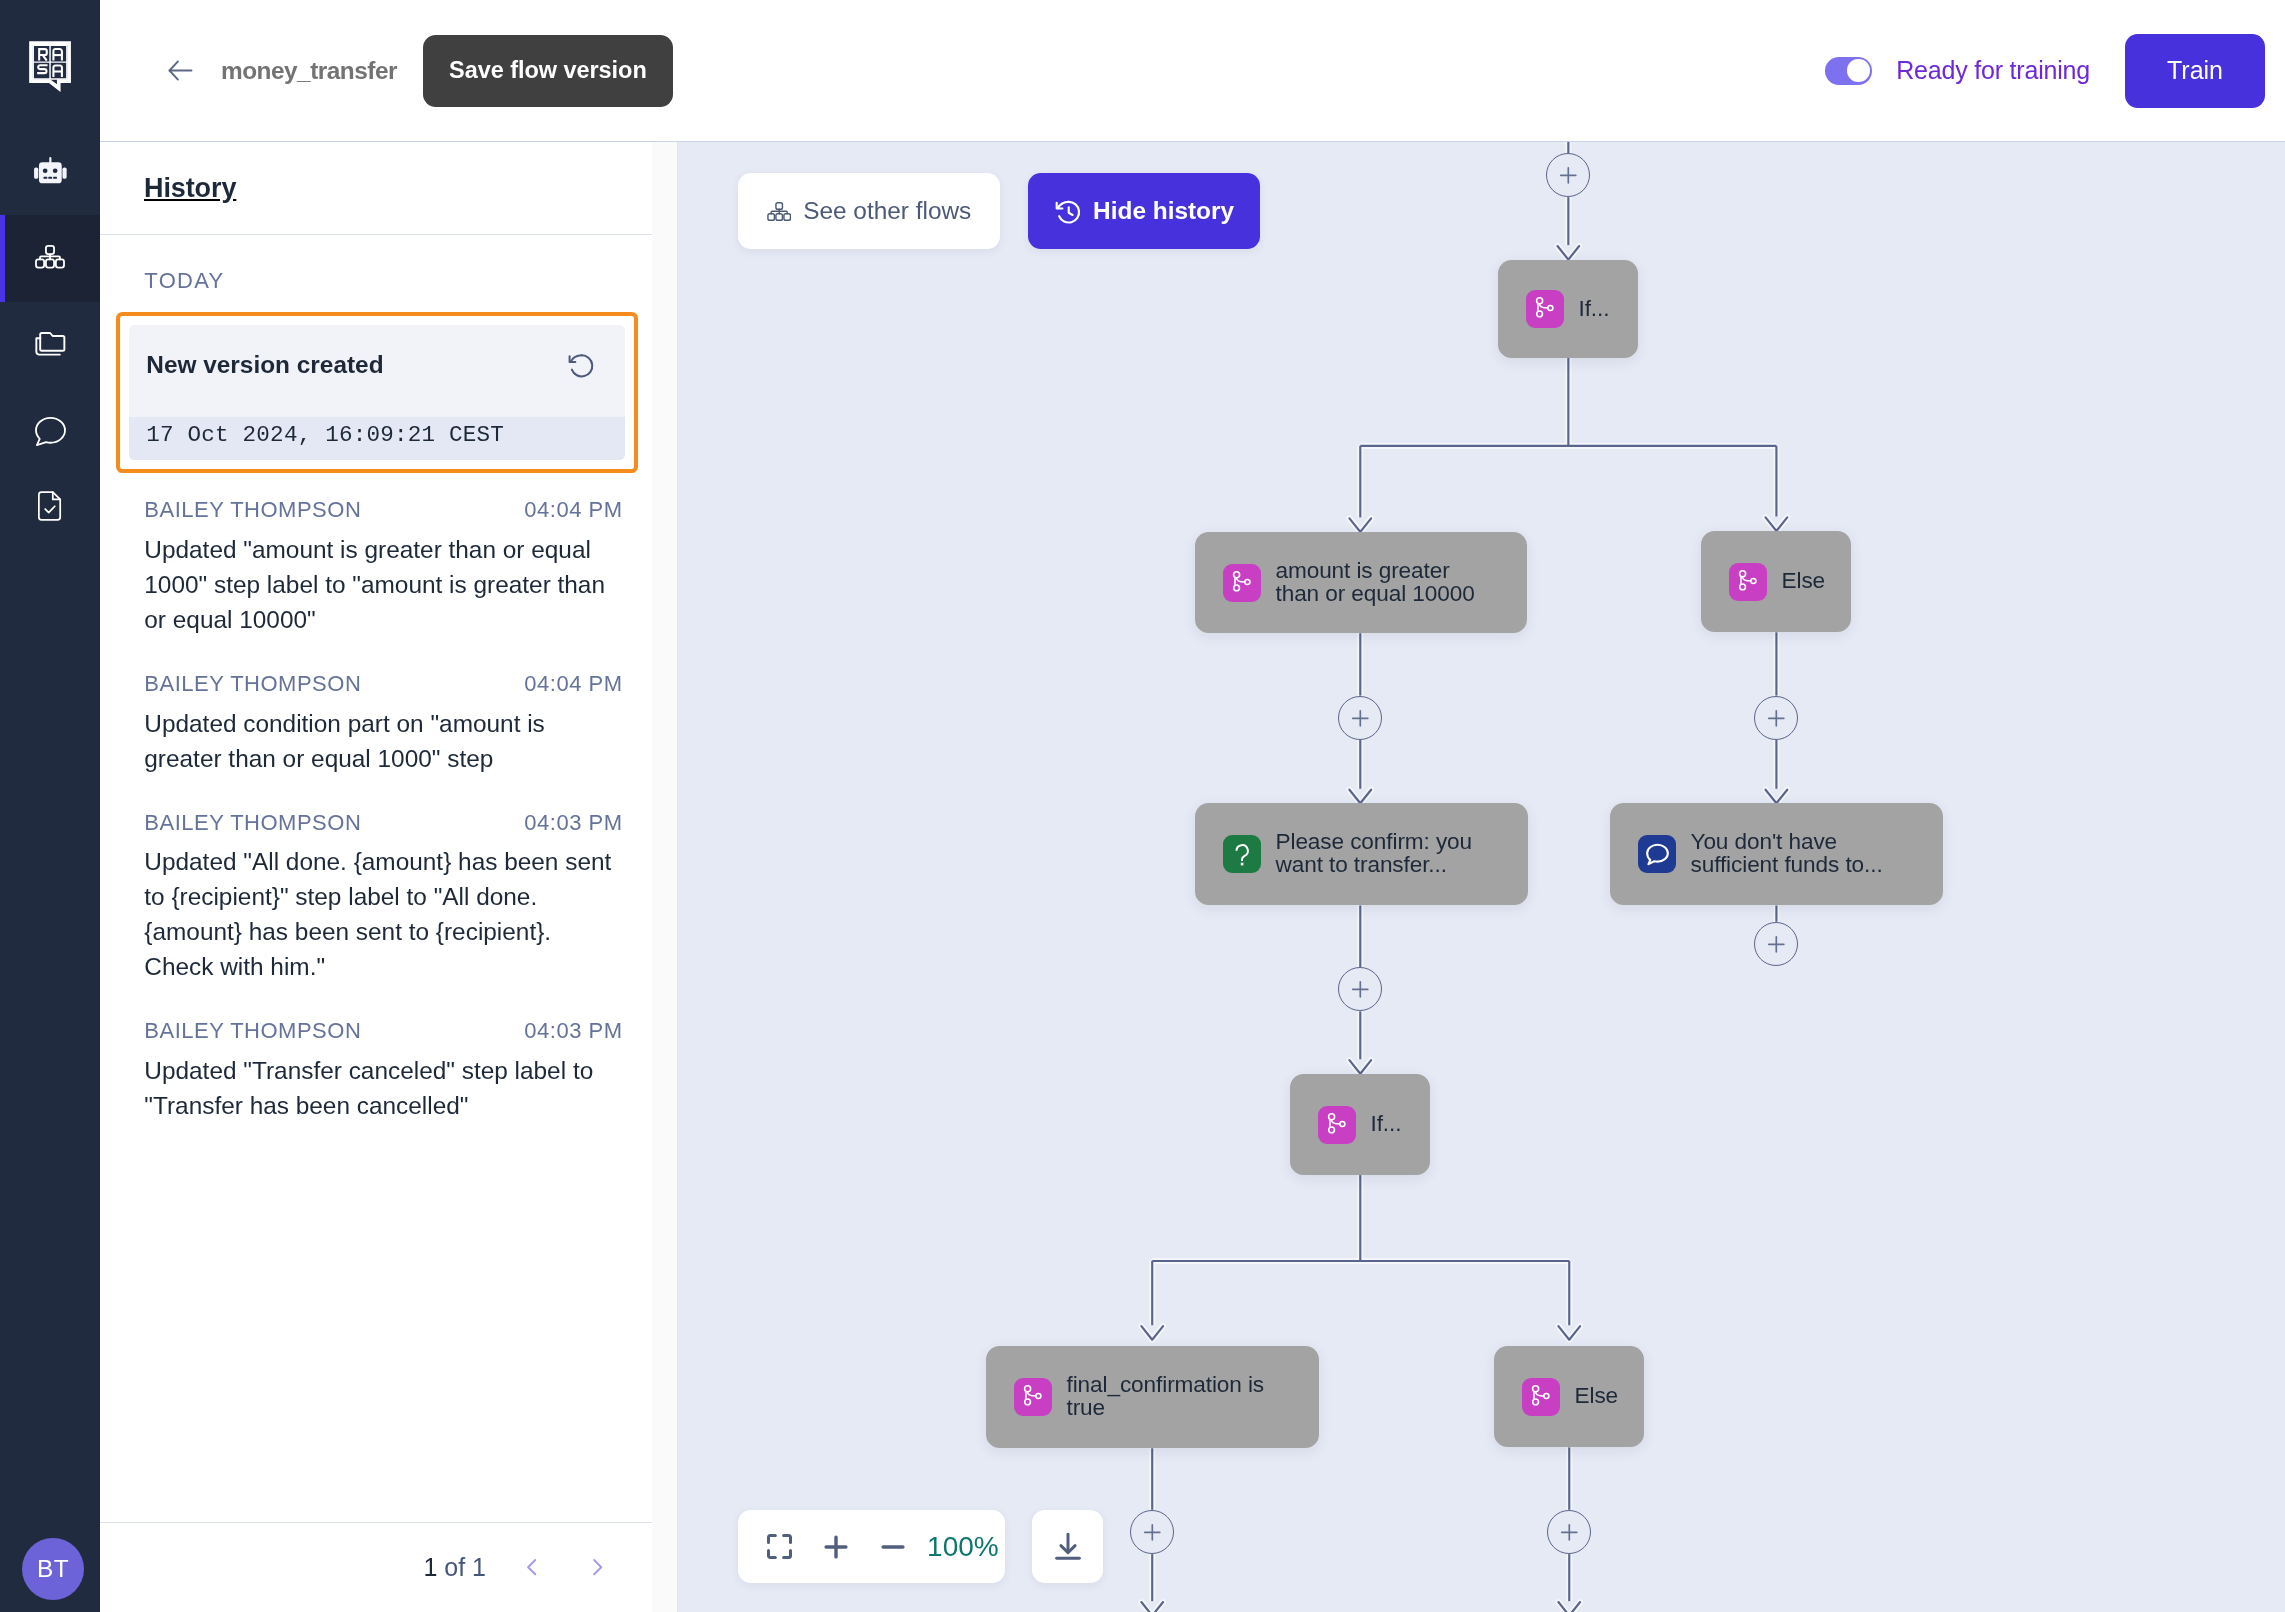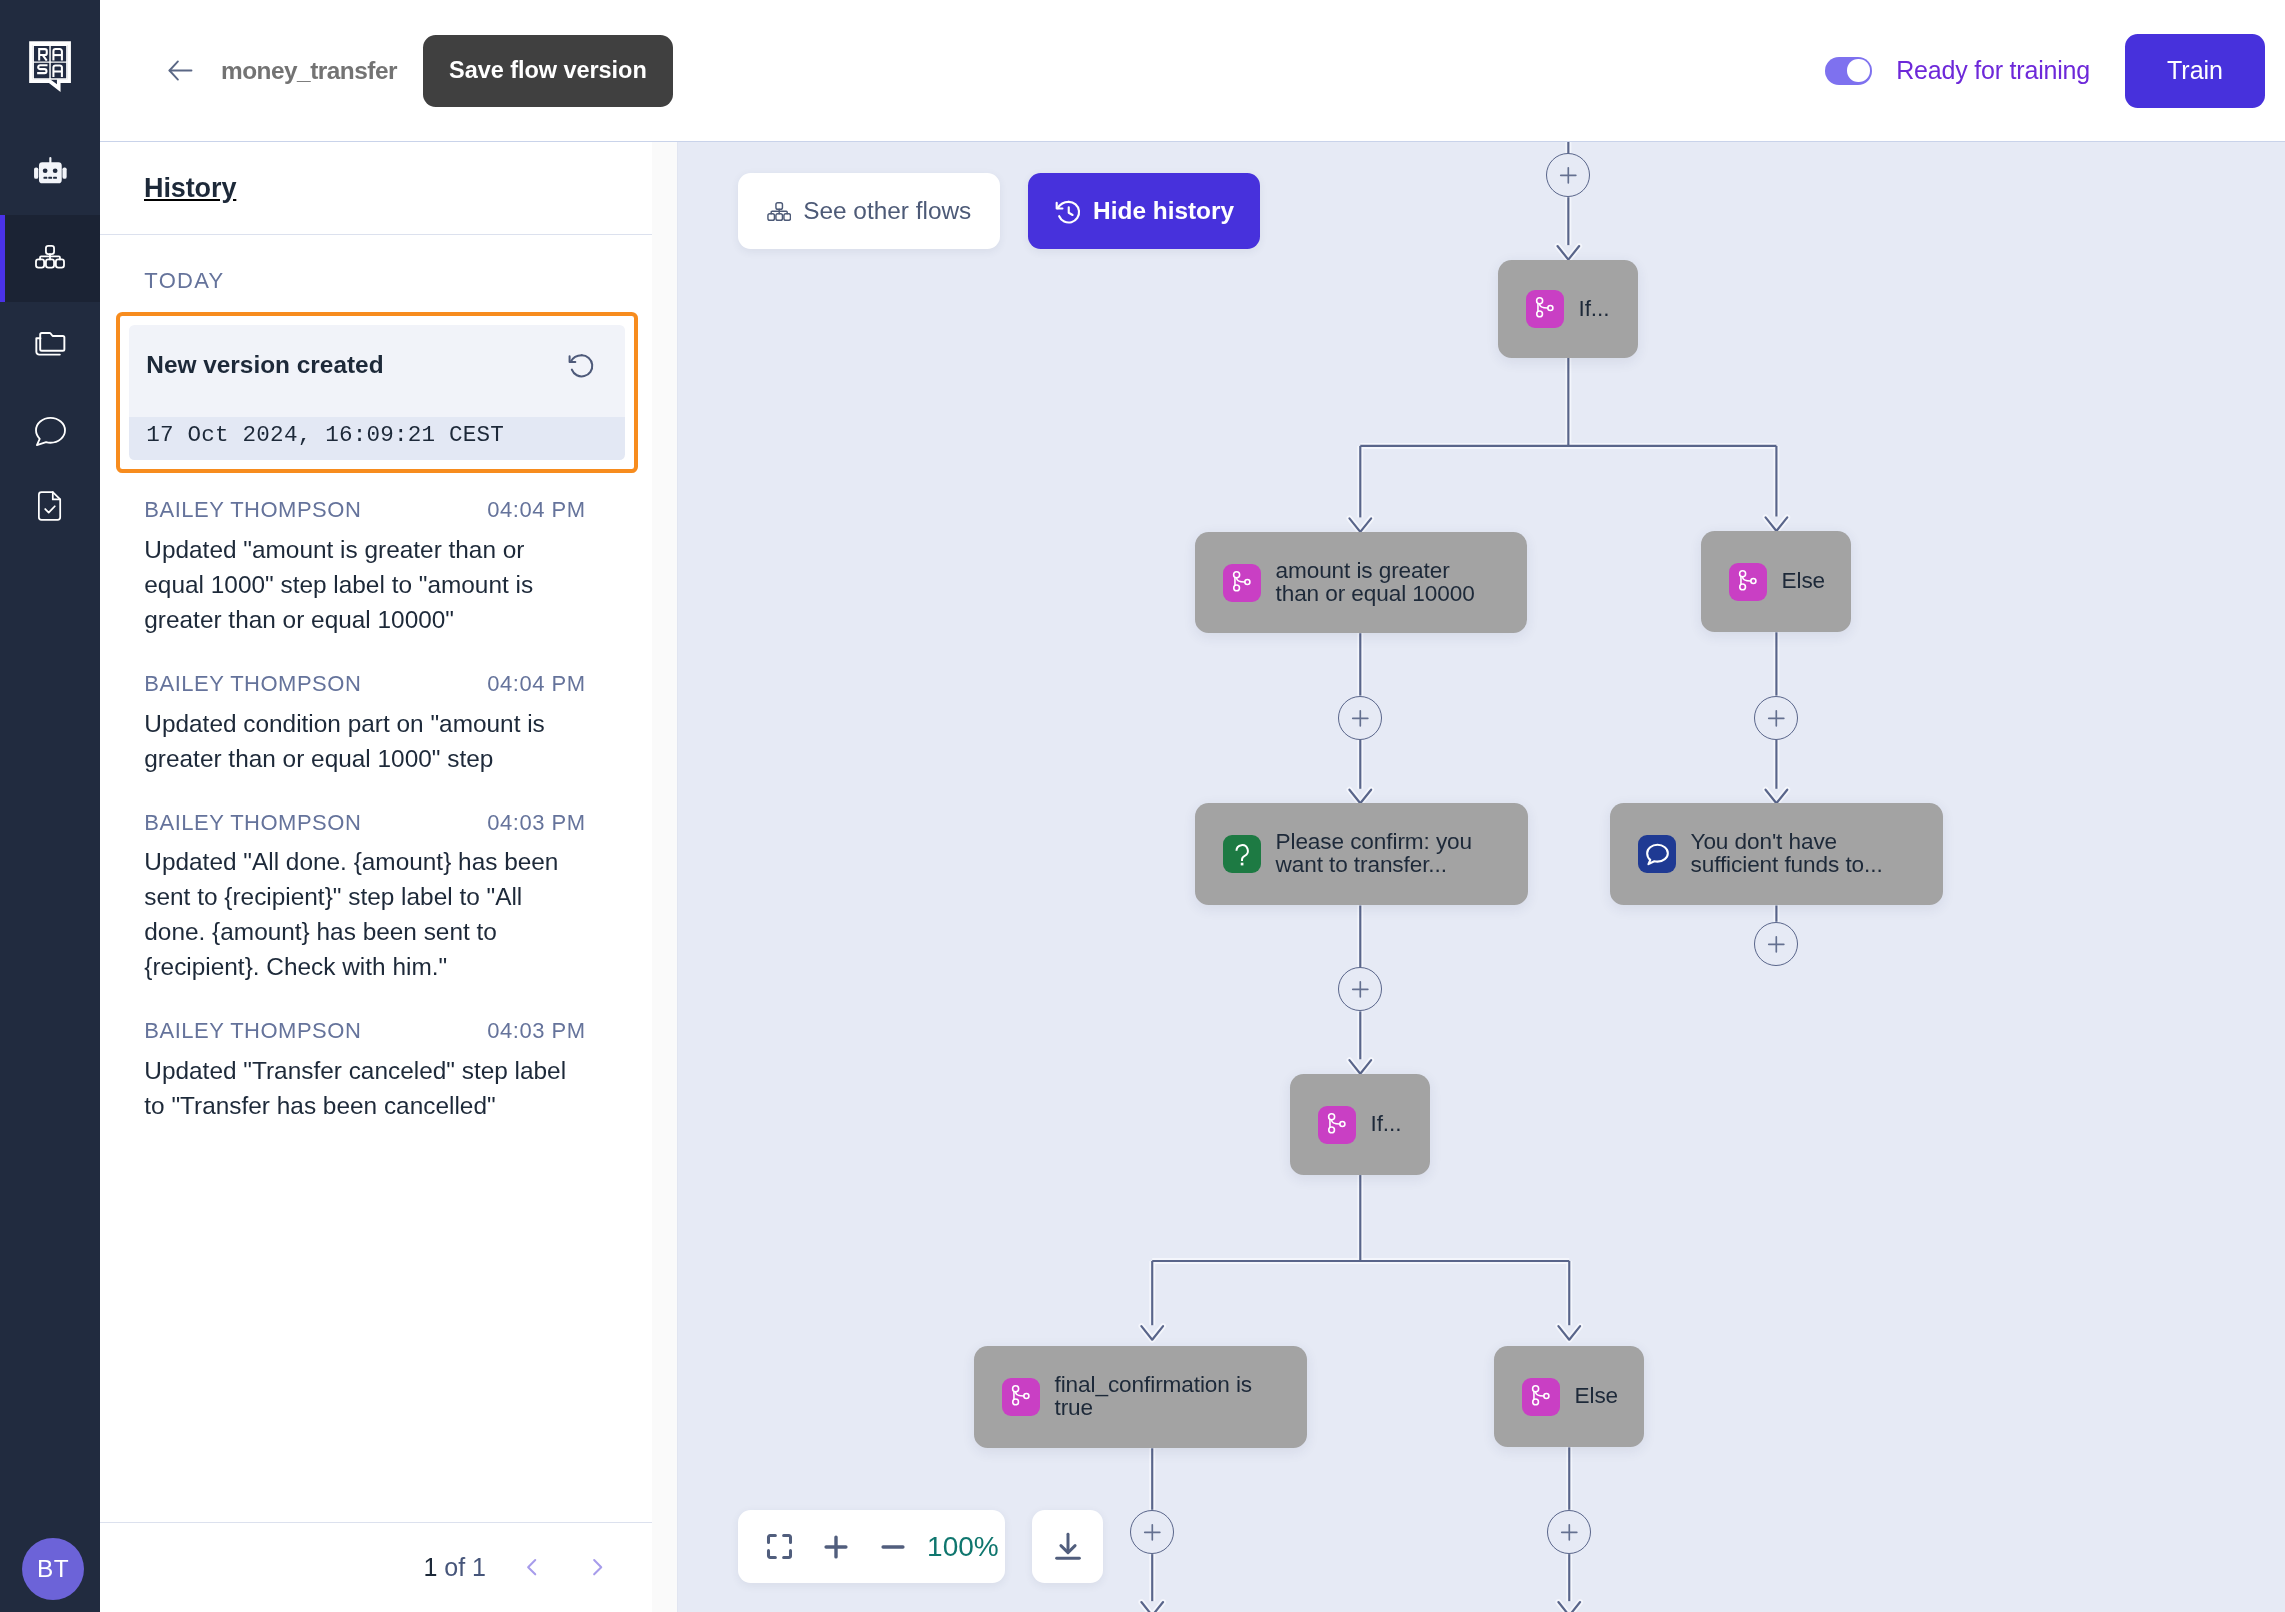--- a/index.html
+++ b/index.html
@@ -39,21 +39,21 @@
   .history-head { height:93px; border-bottom:1.8px solid #dcE1ee; display:flex; align-items:center; padding-left:44px;text-decoration:underline; }
   .history-title { font-size:27px; font-weight:700; color:#1d2939; letter-spacing:-0.1px; }
   .history-body { flex:1; overflow:hidden; padding:0 14.5px 0 16.3px; }
   .today-label { margin-top:33px; margin-left:28px; font-size:22px; letter-spacing:1.3px; color:#65739b; font-weight:400; }
   .version-card { margin-top:18px; border:4.5px solid #f78c1e; border-radius:6.3px; padding:9px; }
   .vc-inner { border-radius:5.4px; overflow:hidden; }
   .vc-row1 { background:#f1f3f9; padding:26px 31px 38px 17px; display:flex; align-items:center; justify-content:space-between; }
   .vc-title { font-size:24.4px; font-weight:700; color:#1d2939; }
   .vc-row2 { background:#e3e8f4; padding:5.4px 17px 11.8px 17px; font-family:"Liberation Mono", monospace;
       font-size:22.6px; color:#1d2939; letter-spacing:0.2px; white-space:nowrap; }
-  .hist-entry { margin-top:38px; margin-left:28px; margin-right:52px; }
+  .hist-entry { margin-top:38px; margin-left:28px; margin-right:15px; }
   .hist-entry:first-child { margin-top:28px; }
   .hist-meta { display:flex; justify-content:space-between; align-items:baseline; font-size:22px; line-height:18px; color:#65739b; letter-spacing:0.5px; }
   .hist-text { margin-top:12.7px; font-size:24.4px; line-height:35px; color:#1d2939; }
   .history-foot { height:90px; border-top:1.8px solid #dcE1ee; display:flex; align-items:center; justify-content:flex-end; padding-right:36px; }
   .pg-text { font-size:25px; color:#46557a; }
   .pg-text b { color:#1d2939; font-weight:400; }
   .pg-btn { width:38px; height:38px; display:flex; align-items:center; justify-content:center; margin-left:27px; }
 
   
   .canvas { position:absolute; left:678px; top:142px; right:0; bottom:0; background:#e6eaf5; overflow:hidden; }
@@ -414,21 +414,21 @@
             <svg width="38" height="38" viewBox="0 0 24 24" fill="none" stroke="#fff" stroke-width="1.0" stroke-linecap="round" stroke-linejoin="round">
               <circle cx="8.6" cy="6.8" r="1.9"></circle>
               <circle cx="8.6" cy="15.1" r="1.8"></circle>
               <circle cx="15.4" cy="11.35" r="1.6"></circle>
               <path d="M7.55 8.6v4.8"></path>
               <path d="M8.6 8.8c0 1.6 1.3 2.55 5.1 2.55"></path>
             </svg>
           </span>
           <span class="nlabel">If...</span>
         </div>
-        <div class="node" style="left: 296px; top: 1204px; width: 333px; height: 102px;">
+        <div class="node" style="left: 308px; top: 1204px; width: 333px; height: 102px;">
           <span class="nicon ic-branch">
             <svg width="38" height="38" viewBox="0 0 24 24" fill="none" stroke="#fff" stroke-width="1.0" stroke-linecap="round" stroke-linejoin="round">
               <circle cx="8.6" cy="6.8" r="1.9"></circle>
               <circle cx="8.6" cy="15.1" r="1.8"></circle>
               <circle cx="15.4" cy="11.35" r="1.6"></circle>
               <path d="M7.55 8.6v4.8"></path>
               <path d="M8.6 8.8c0 1.6 1.3 2.55 5.1 2.55"></path>
             </svg>
           </span>
           <span class="nlabel">final_confirmation is true</span>

